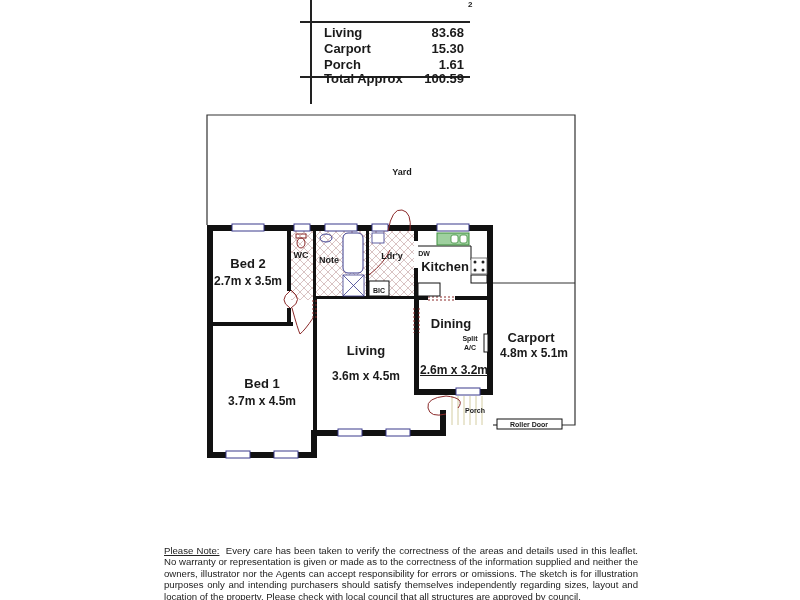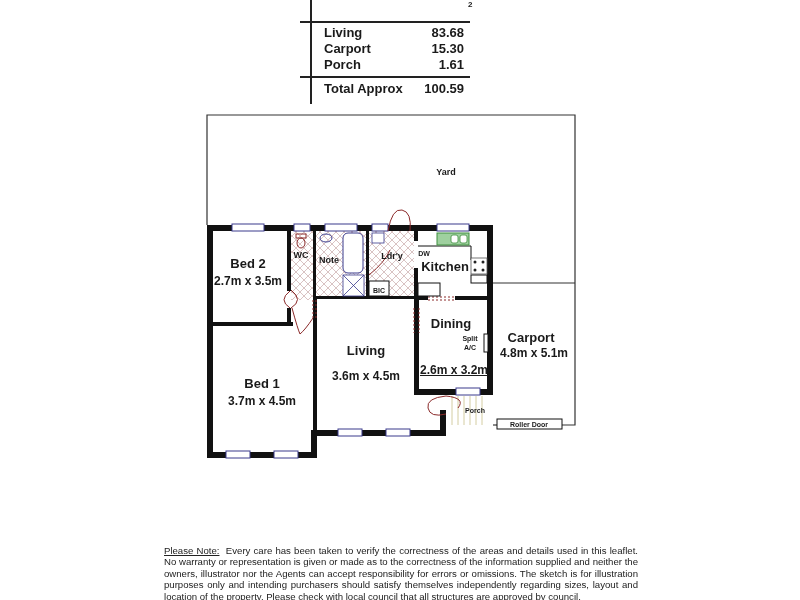--- a/index.html
+++ b/index.html
@@ -31,21 +31,21 @@
   </div>
   <div class="at-row" style="top:41px;">
     <span>Carport</span>
     <span>15.30</span>
   </div>
   <div class="at-row" style="top:57px;">
     <span>Porch</span>
     <span>1.61</span>
   </div>
   <div class="at-hline" style="top:76px;"></div>
-  <div class="at-row" style="top:81px;">
+  <div class="at-row" style="top:71px;">
     <span>Total Approx</span>
     <span>100.59</span>
   </div>
 </div>
 
 <svg class="plan" width="800" height="600" viewBox="0 0 800 600">
   <defs>
     <pattern id="tile" width="8" height="8" patternUnits="userSpaceOnUse">
       <path d="M0 0 L8 8 M8 0 L0 8" stroke="#c9a9a9" stroke-width="0.7"></path>
     </pattern>
@@ -159,21 +159,21 @@
     <circle cx="475" cy="270" r="1.5" fill="#222"></circle>
       <circle cx="483" cy="270" r="1.5" fill="#222"></circle>
   </g>
 
   <rect x="484" y="334" width="4" height="18" fill="#fff" stroke="#111" stroke-width="1"></rect>
 
   <line x1="493" y1="425" x2="497" y2="425" stroke="#111" stroke-width="1"></line>
   <rect x="497" y="419" width="65" height="10" fill="#fff" stroke="#111" stroke-width="1"></rect>
 </svg>
 
-<span class="lbl small" style="left:402px; top:172px;margin-left:44px;">Yard</span>
+<span class="lbl small" style="left:402px; top:172px;">Yard</span>
 <span class="lbl room" style="left:248px; top:263px;">Bed 2</span>
 <span class="lbl dim" style="left:248px; top:281px;">2.7m x 3.5m</span>
 <span class="lbl small" style="left:301px; top:255px;">WC</span>
 <span class="lbl small" style="left:329px; top:260px;">Note</span>
 <span class="lbl small" style="left:392px; top:256px;">Ldr'y</span>
 <span class="lbl tiny" style="left:379px; top:290px;">BIC</span>
 <span class="lbl tiny" style="left:424px; top:253px;">DW</span>
 <span class="lbl room" style="left:445px; top:266px;">Kitchen</span>
 <span class="lbl room" style="left:451px; top:323px;text-align:right;">Dining</span>
 <span class="lbl tiny" style="left:470px; top:343px; width:22px; text-align:center; white-space:normal; line-height:9px;">Split A/C</span>

